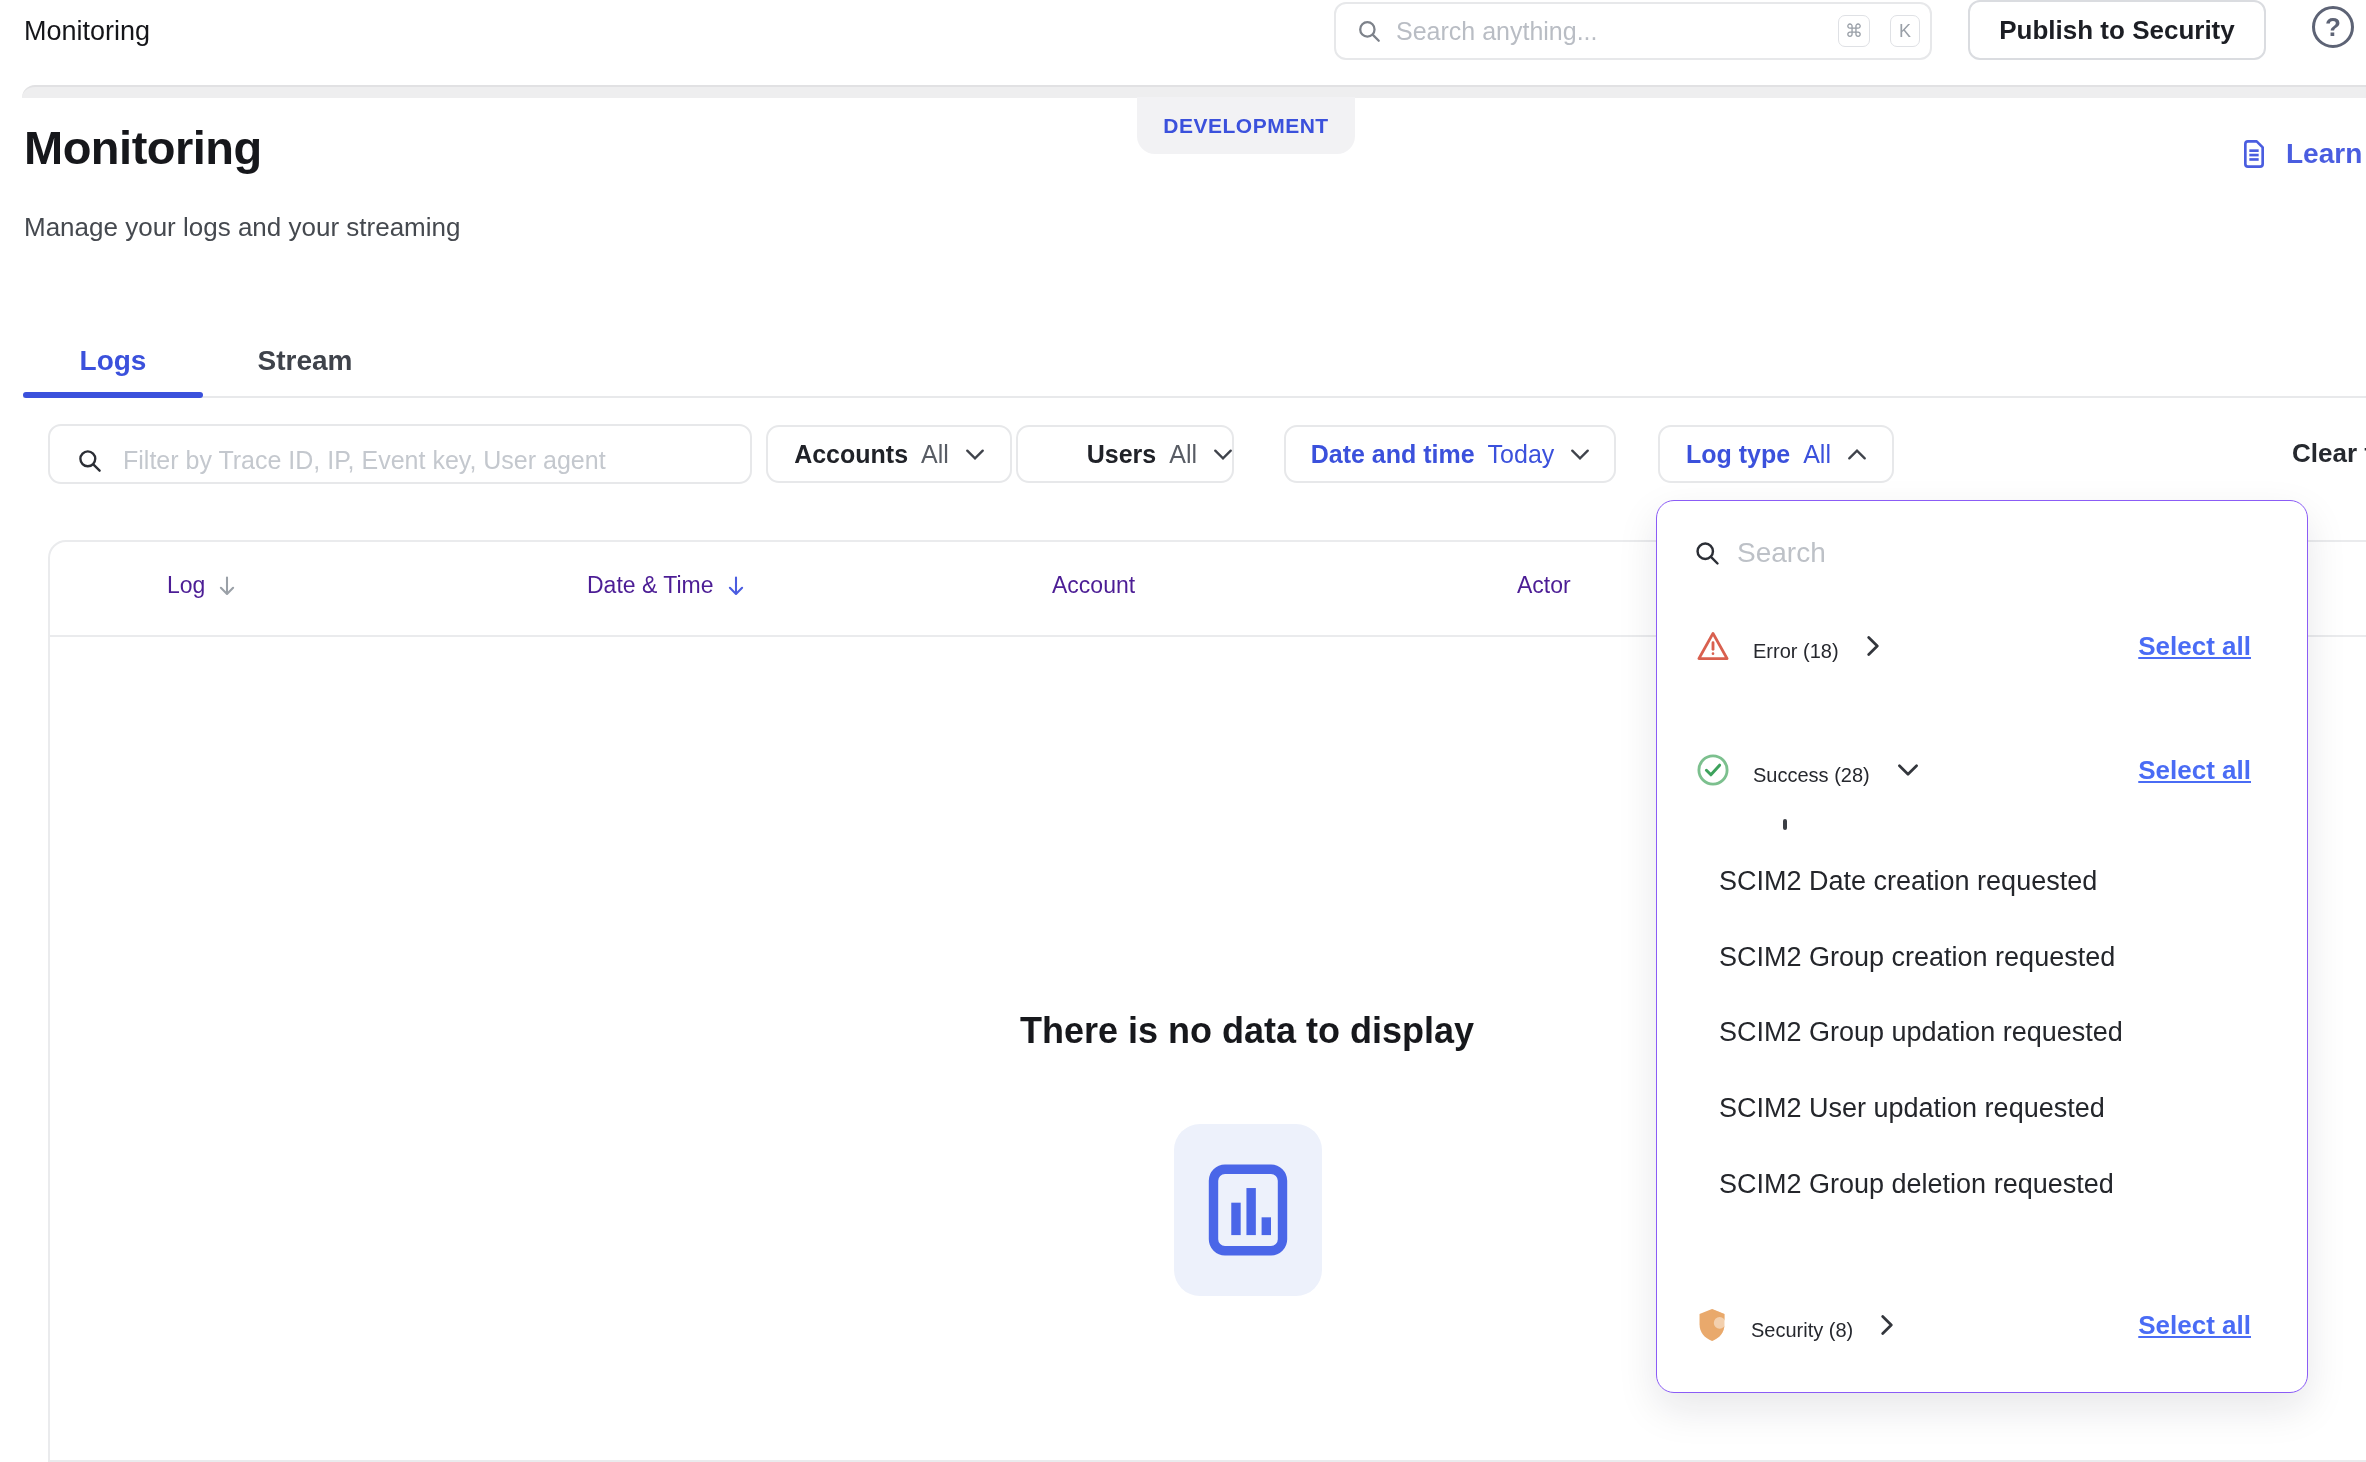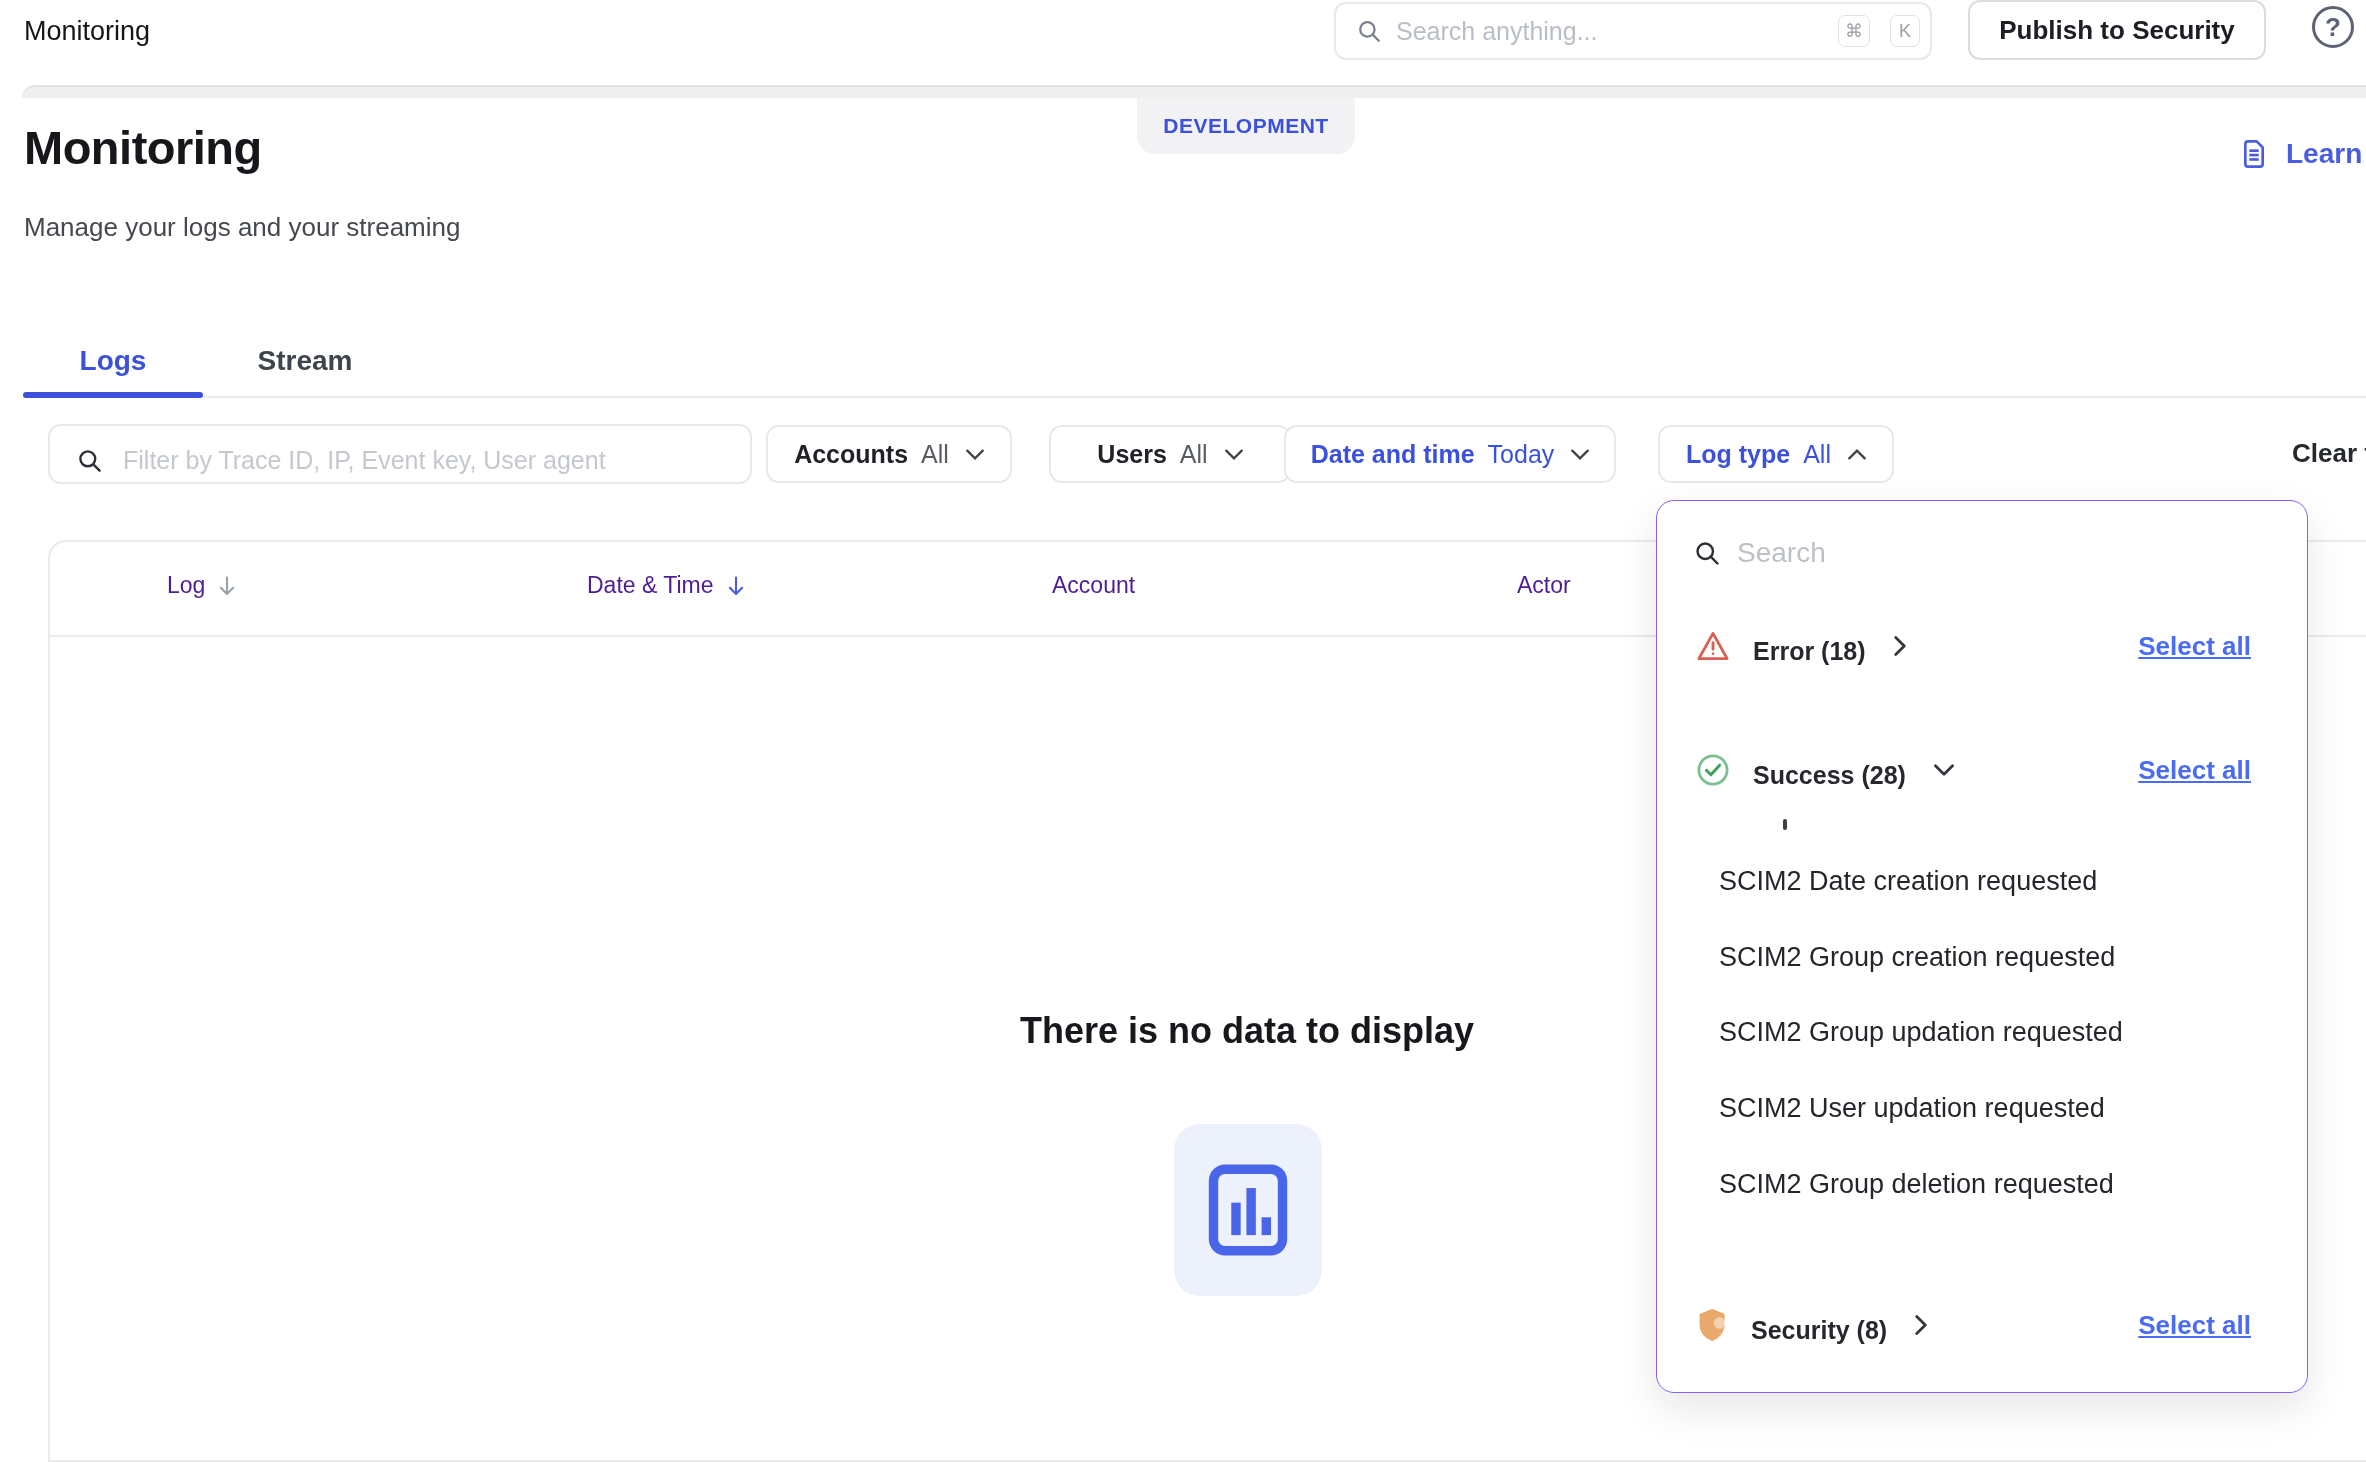--- a/index.html
+++ b/index.html
@@ -80,21 +80,21 @@
   .filter-search input::placeholder { color:#c4c8ce; }
   .chip {
     position:absolute; top:425px; height:58px; border:2px solid #e7e8ea; border-radius:13px; background:#fff;
     display:flex; align-items:center; justify-content:center; gap:13px; font-size:25px; cursor:pointer;
   }
   .chip .chip-label { font-weight:700; color:#202228; }
   .chip .chip-value { color:#585c64; }
   .chip.accent .chip-label, .chip.accent .chip-value { color:var(--accent); }
   .chip .chev { color:#3f434b; margin-left:4px; }
   .chip-accounts { left:766px; width:246px; }
-  .chip-users { left:1049px; width:242px; }
+  .chip-users { left:1016px; width:218px;justify-content:flex-end; }
   .chip-date { left:1284px; width:332px; }
   .chip-logtype { left:1658px; width:236px; }
   .clear-filters { position:absolute; left:2292px; top:438px; font-size:26px; font-weight:600; color:#26292f; white-space:nowrap; cursor:pointer; }
 
   
   .table {
     position:absolute; left:48px; top:540px; width:2404px; height:922px;
     border:2px solid #eaebed; border-radius:18px 18px 0 0; background:#fff;
   }
   .th { position:absolute; top:30px; display:flex; align-items:center; gap:12px; font-size:23px; color:#4c1d95; }
@@ -118,21 +118,21 @@
   
   .dropdown {
     position:absolute; left:1656px; top:500px; width:652px; height:893px;
     background:#fff; border:1px solid #8b5cf6; border-radius:18px;
     box-shadow:0 16px 40px rgba(20,24,40,0.10); z-index:10;
   }
   .dd-search { position:absolute; left:36px; top:26px; height:52px; display:flex; align-items:center; gap:16px; width:560px; }
   .dd-search input { flex:1; border:none; outline:none; font-family:inherit; font-size:28px; color:#3a3d44; background:transparent; min-width:0; }
   .dd-search input::placeholder { color:#bdc1c7; }
   .dd-row { position:absolute; left:0; width:100%; height:56px; display:flex; align-items:center; padding-left:38px; }
-  .dd-row .group-name { font-size:25px; font-weight:700; color:#26282e; margin-left:22px;margin-top:11px; }
+  .dd-row .group-name { font-size:20px; font-weight:400; color:#26282e; margin-left:22px;margin-top:11px; }
   .dd-row .chev { color:#33363c; margin-left:28px; }
   .select-all {
     position:absolute; right:56px; font-size:26px; font-weight:600;
     color:var(--link); text-decoration:underline; cursor:pointer;
   }
   .row-error { top:117px; }
   .row-success { top:241px; }
   .row-security { top:796px; }
   .dd-item { position:absolute; left:62px; height:56px; display:flex; align-items:center; font-size:27px; color:#24262b; cursor:pointer; white-space:nowrap; }
   .artifact-dot { position:absolute; left:126px; top:318px; width:4px; height:11px; background:#3c3f45; border-radius:2px; }

